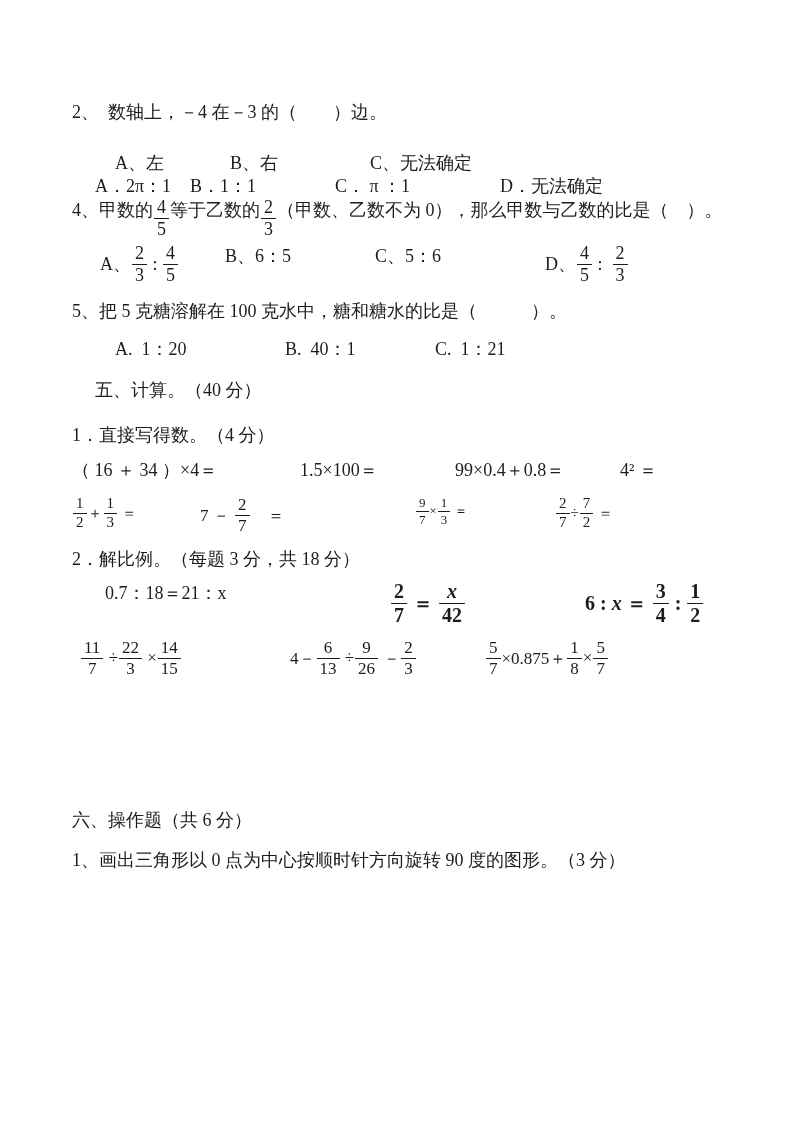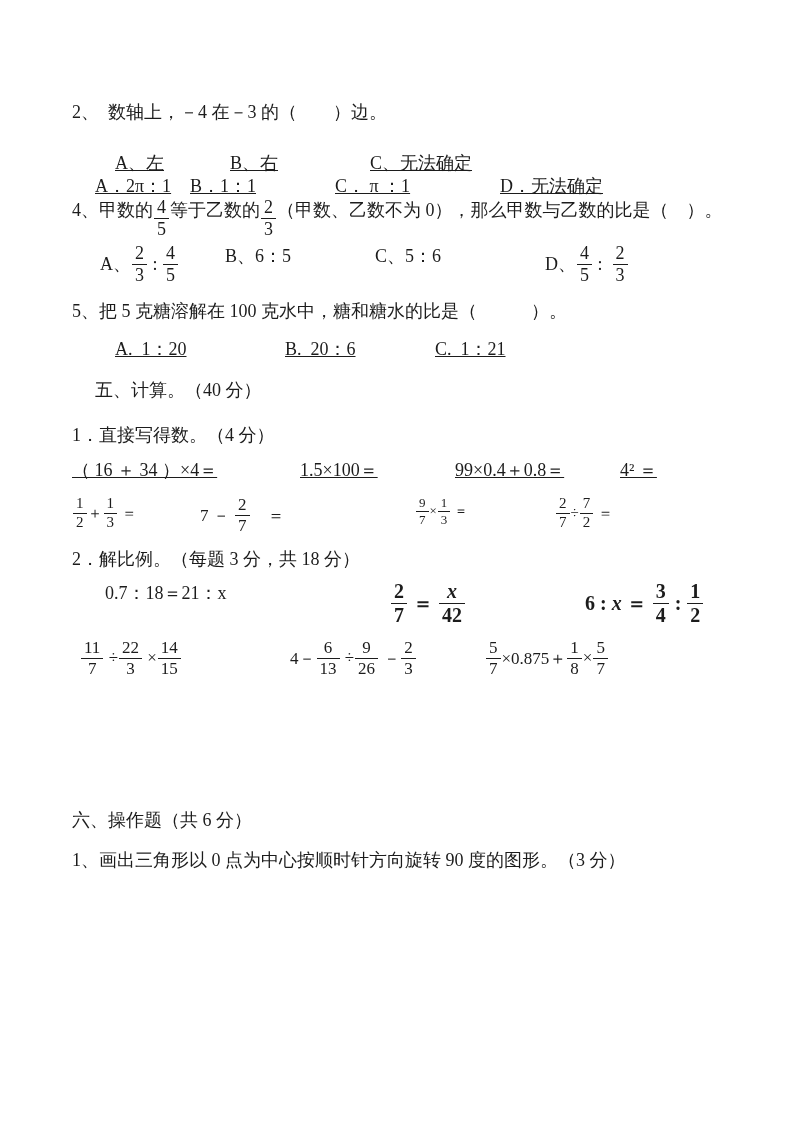--- a/index.html
+++ b/index.html
@@ -9,21 +9,21 @@
     box-sizing:border-box;
     padding:101px 40px 16px 72px;
     background:#ffffff;
     color:#1c1c1c;
     font-family:"Liberation Serif","DejaVu Serif",serif;
     font-size:18px;
     overflow:hidden;
   }
   .ln{margin:0;line-height:23px;white-space:pre;}
   .fx{display:flex;align-items:flex-start;white-space:pre;}
-  .opt{display:inline-block;white-space:pre;text-decoration:underline;}
+  .opt{display:inline-block;white-space:pre;}
   .iopt{display:inline-flex;align-items:center;white-space:pre;}
   .frac{display:inline-block;text-align:center;vertical-align:middle;line-height:1.05;margin:0 1px;}
   .frac .fn{display:block;border-bottom:1.4px solid #1c1c1c;padding:0 3px 1px;}
   .frac .fd{display:block;padding:1px 3px 0;}
   .it{font-style:italic;}
   .bold{font-weight:bold;}
   .sz15{font-size:15px;}
   .sz17{font-size:17px;}
   .sz20{font-size:20px;}
 </style>
@@ -38,21 +38,21 @@
 
 
   <p class="ln"><span class="opt" style="margin-left:23px;width:95px">A．2π：1</span><span class="opt" style="width:145px">B．1：1</span><span class="opt" style="width:165px">C． π ：1</span><span class="opt">D．无法确定</span></p>
 
   <div class="fx" style="min-height:46px">4、甲数的<span class="frac"><span class="fn">4</span><span class="fd">5</span></span>等于乙数的<span class="frac"><span class="fn">2</span><span class="fd">3</span></span>（甲数、乙数不为 0），那么甲数与乙数的比是（　）。</div>
 
   <div class="fx" style="min-height:48px"><span class="iopt" style="margin-left:28px;width:125px">A、<span class="frac"><span class="fn">2</span><span class="fd">3</span></span> : <span class="frac"><span class="fn">4</span><span class="fd">5</span></span></span><span class="iopt" style="width:150px">B、6：5</span><span class="iopt" style="width:170px">C、5：6</span><span class="iopt">D、<span class="frac"><span class="fn">4</span><span class="fd">5</span></span> :  <span class="frac"><span class="fn">2</span><span class="fd">3</span></span></span></div>
 
   <p class="ln" style="margin-top:8px">5、把 5 克糖溶解在 100 克水中，糖和糖水的比是（　　　）。</p>
 
-  <p class="ln" style="margin-top:15px"><span class="opt" style="margin-left:43px;width:170px">A.  1：20</span><span class="opt" style="width:150px">B.  20：6</span><span class="opt">C.  1：21</span></p>
+  <p class="ln" style="margin-top:15px"><span class="opt" style="margin-left:43px;width:170px">A.  1：20</span><span class="opt" style="width:150px">B.  40：1</span><span class="opt">C.  1：21</span></p>
 
   <p class="ln" style="margin-top:18px;margin-left:23px">五、计算。（40 分）</p>
 
   <p class="ln" style="margin-top:22px">1．直接写得数。（4 分）</p>
 
   <p class="ln" style="margin-top:12px"><span class="opt" style="width:228px">（ 16 ＋ 34 ）×4＝</span><span class="opt" style="width:155px">1.5×100＝</span><span class="opt" style="width:165px">99×0.4＋0.8＝</span><span class="opt">4² ＝</span></p>
 
   <div class="fx sz15" style="margin-top:14px;min-height:40px"><span class="iopt" style="width:128px"><span class="frac"><span class="fn">1</span><span class="fd">2</span></span>＋<span class="frac"><span class="fn">1</span><span class="fd">3</span></span> ＝</span><span class="iopt sz17" style="width:215px">7 － <span class="frac"><span class="fn">2</span><span class="fd">7</span></span>　＝</span><span class="iopt" style="width:140px;font-size:13px"><span class="frac"><span class="fn">9</span><span class="fd">7</span></span>×<span class="frac"><span class="fn">1</span><span class="fd">3</span></span> ＝</span><span class="iopt"><span class="frac"><span class="fn">2</span><span class="fd">7</span></span>÷<span class="frac"><span class="fn">7</span><span class="fd">2</span></span> ＝</span></div>
 
   <p class="ln" style="margin-top:12px">2．解比例。（每题 3 分，共 18 分）</p>

